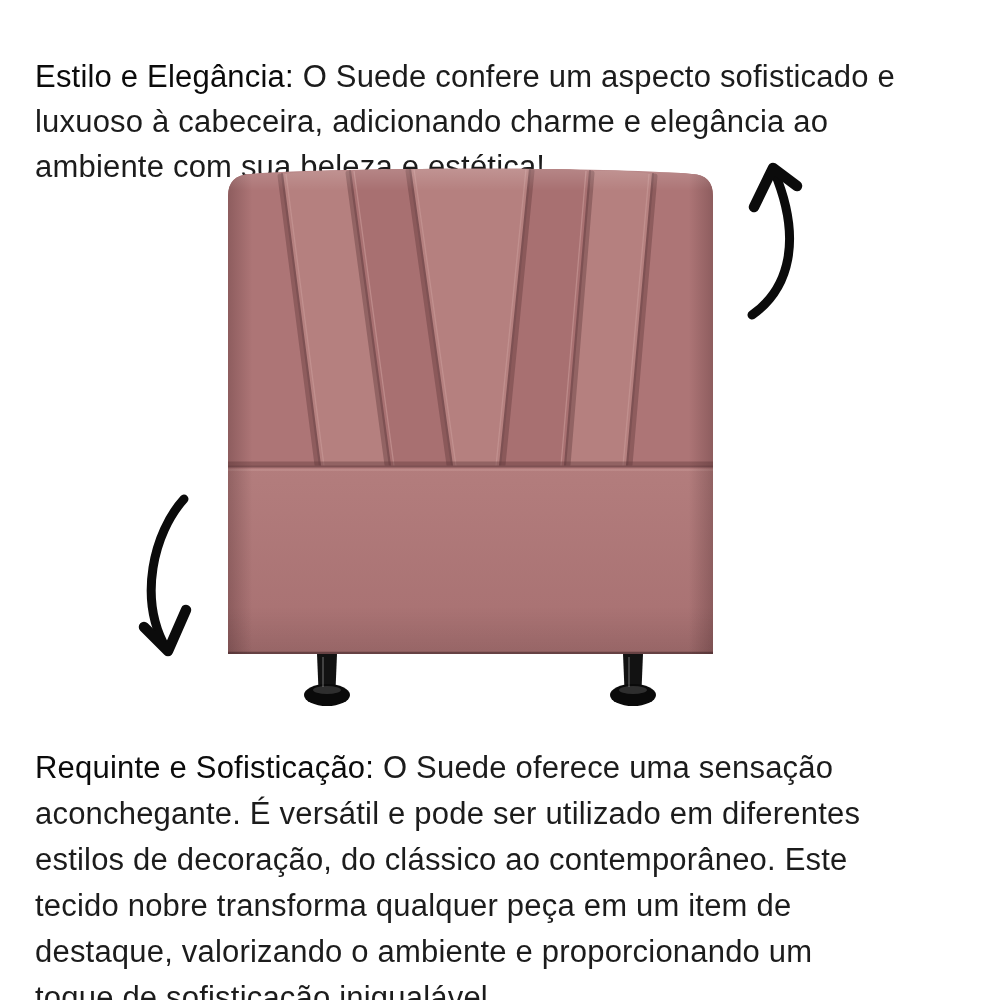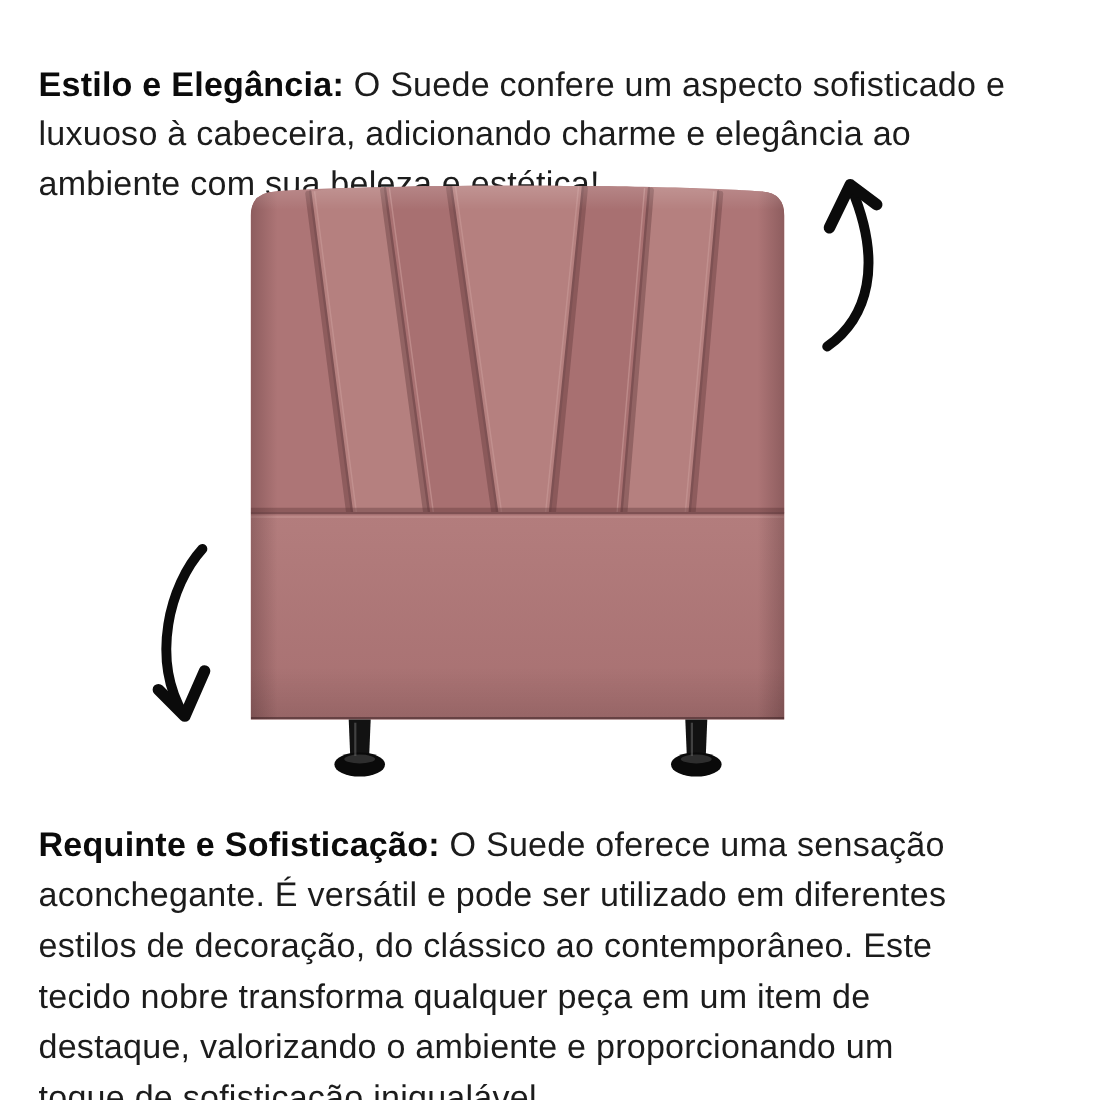--- a/index.html
+++ b/index.html
@@ -8,21 +8,21 @@
     background: var(--background, #ffffff);
     position: relative; overflow: hidden;
     font-family: "Liberation Sans", sans-serif;
   }
   .para {
     position: absolute; left: 35px; width: 952px;
     color: var(--text, #1c1c1c);
     font-size: 31px; letter-spacing: 0.2px;
     white-space: pre-line;
   }
-  .para strong { font-weight: 700; color: var(--ink, #0e0e0e); }
+  .para strong { font-weight: 400; color: var(--ink, #0e0e0e); }
   .para-top { top: 23px; line-height: 45px; }
   .para-bottom { top: 714px; line-height: 46px; }
   svg.figure { position: absolute; left: 0; top: 0; width: 1000px; height: 1000px; }
 
   .hb-body { fill: var(--fabric-base, #ae7677); }
   .f-a { fill: var(--fabric-dark, #a87071); }
   .f-b { fill: var(--fabric-light, #b5807f); }
   .f-c { fill: var(--fabric-mid, #ad7576); }
   .seam-shadow { stroke: rgba(96,56,58,0.40); stroke-width: 5; fill: none; stroke-linecap: round; }
   .seam { stroke: var(--seam, #7e5153); stroke-width: 2.2; fill: none; stroke-linecap: round; }

